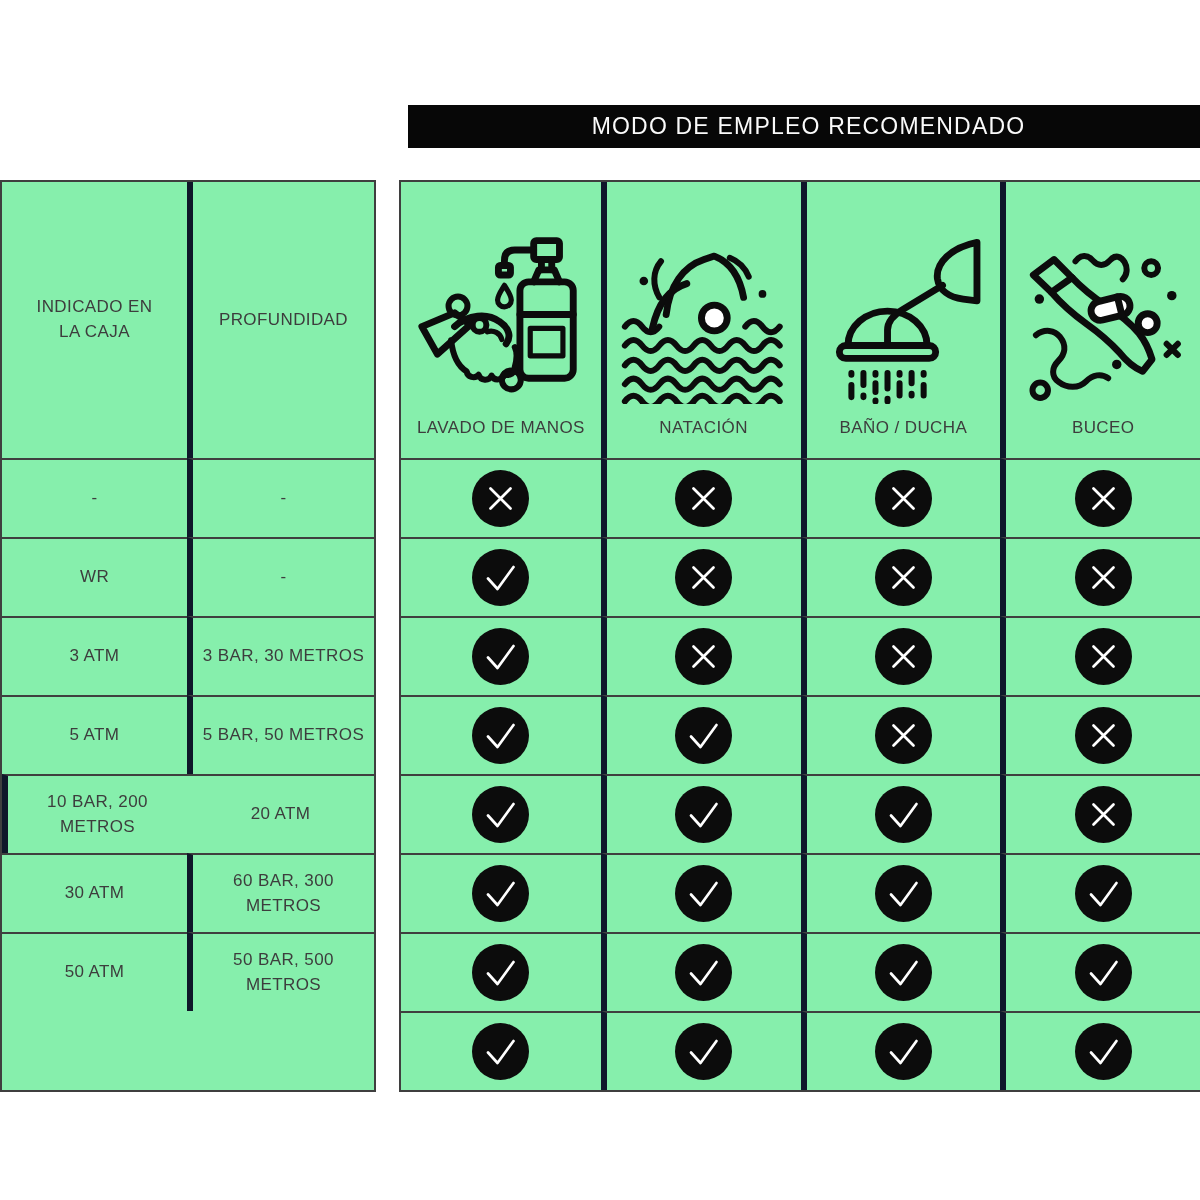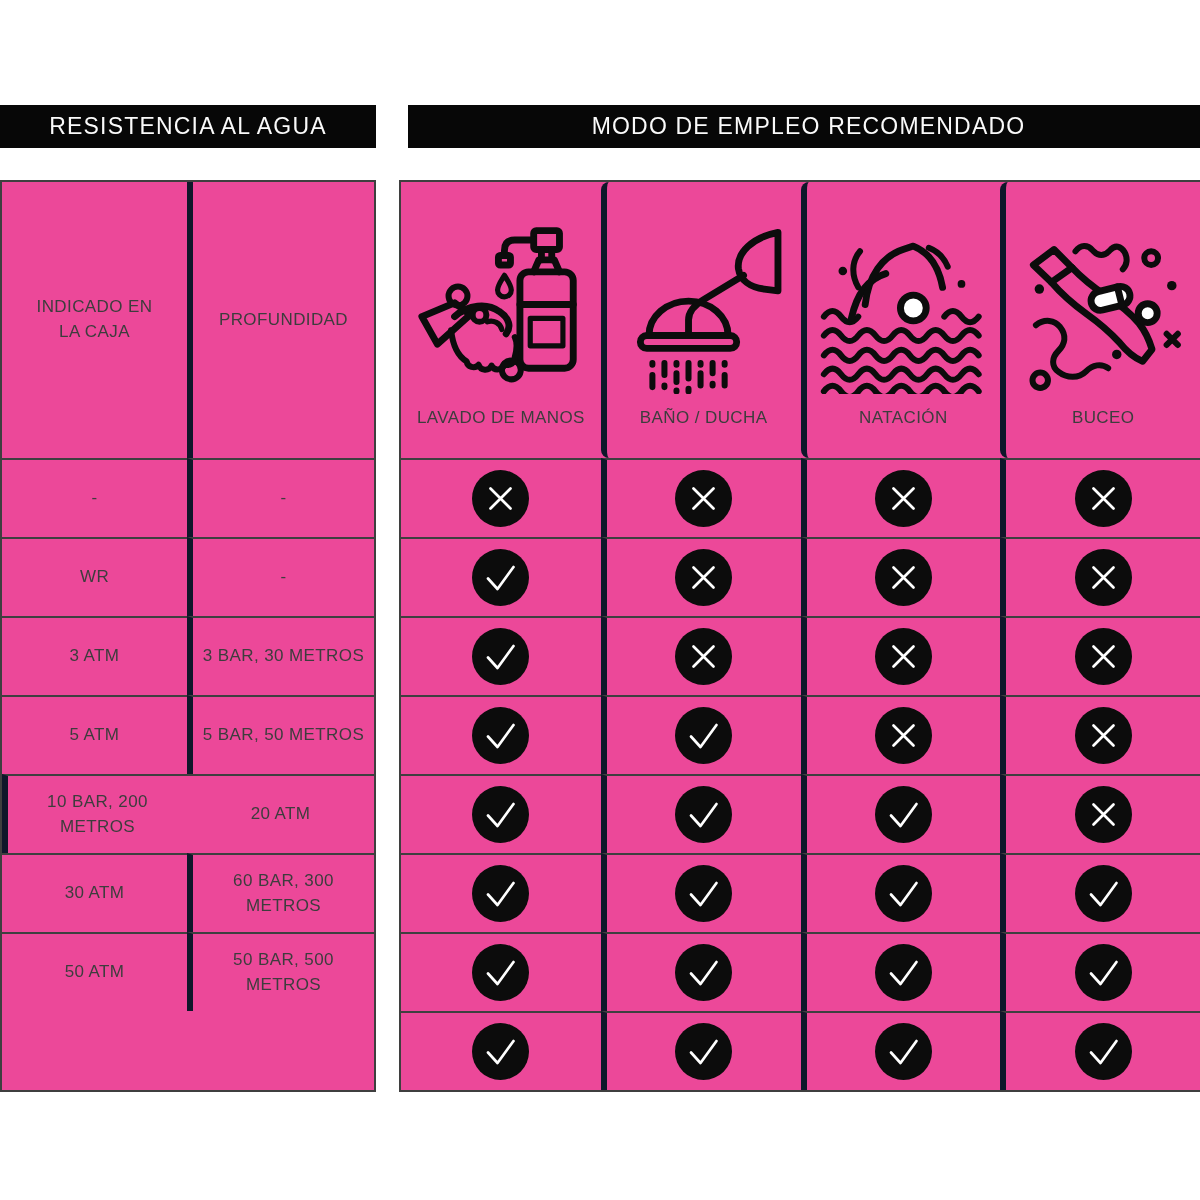--- a/index.html
+++ b/index.html
@@ -9,48 +9,45 @@
   }
   .bar {
     position:absolute; top:105px; height:43px; background:#070707;
     color:#fafafa; display:flex; align-items:center; justify-content:center;
     font-size:23px; letter-spacing:1.2px; font-weight:400;
   }
   .bar-left  { left:0; width:376px; }
   .bar-right { left:399px; width:801px;margin-left:9px; }
 
   .tbl {
-    position:absolute; top:180px; height:912px; background:#ec4899;
+    position:absolute; top:180px; height:912px; background:#86efac;
     display:grid; box-sizing:border-box; border:2px solid #3f3f3f;
     grid-template-rows:276px repeat(8, 79px);
   }
   .tbl-left  { left:0; width:376px; grid-template-columns:185px 1fr; }
   .tbl-right { left:399px; width:801px; grid-template-columns:repeat(4,1fr); border-right:none; }
 
   .cell {
     display:flex; align-items:center; justify-content:center; text-align:center;
     color:#3d3d3d; font-size:17px; letter-spacing:0.4px; line-height:1.45;
     box-sizing:border-box; overflow:hidden;
   }
   .bl { border-left:6px solid #0f172a; }
   .bt { border-top:2px solid #3f3f3f; }
   .hdr-cell { padding:0 22px; }
-  .icon-cell { flex-direction:column; justify-content:flex-end; padding-bottom:27px; gap:12px;border-radius:8px; }
+  .icon-cell { flex-direction:column; justify-content:flex-end; padding-bottom:17px; gap:12px; }
   .icon-cell svg.pict { display:block; }
   .mark-cell svg { display:block; }
   .pict { stroke:#0c0c0c; fill:none; stroke-width:8; stroke-linecap:round; stroke-linejoin:round; }
 </style>
 </head>
 <body>
 
 <div class="canvas">
 
-  <div class="bar bar-left">
-    <span>RESISTENCIA AL AGUA</span>
-  </div>
   <div class="bar bar-right">
     <span>MODO DE EMPLEO RECOMENDADO</span>
   </div>
 
   <div class="tbl tbl-left" id="left-table">
     <div class="cell hdr-cell">INDICADO EN LA CAJA</div>
     <div class="cell hdr-cell bl">PROFUNDIDAD</div>
   <div class="cell bt">-</div>
       <div class="cell bt bl">-</div>
       <div class="cell bt">WR</div>
@@ -86,54 +83,54 @@
         <path d="M8 110 L46 94 L64 108 L26 142 Z"></path>
         <path d="M46 110 C62 96 84 94 98 104 C110 112 112 122 106 130"></path>
         <path d="M84 116 a13 13 0 0 1 17 9" stroke-width="6"></path>
         <path d="M42 126 C44 144 50 156 60 162 a8 8 0 0 0 14 4 a8 8 0 0 0 15 1 a8 8 0 0 0 15 -2 a8 8 0 0 0 12 -8 C118 150 120 142 116 134" stroke-width="7"></path>
       </svg>
       <div>LAVADO DE MANOS</div>
     </div>
 
     <div class="cell icon-cell bl">
       <svg class="pict" width="172" height="172" viewBox="0 0 200 200">
+        <path d="M8 110 q10 -13 20 0 t20 0" stroke-width="7"></path>
+        <path d="M148 110 q10 -13 20 0 t20 0" stroke-width="7"></path>
+        <path d="M40 112 C46 84 60 66 80 60"></path>
+        <path d="M56 96 C60 62 76 40 100 32 L112 28 C132 36 142 54 146 76"></path>
+        <circle cx="112" cy="100" r="15" fill="#ffffff"></circle>
+        <path d="M48 76 C40 62 40 46 50 34" stroke-width="7"></path>
+        <path d="M130 30 C140 34 148 42 152 52" stroke-width="7"></path>
+        <circle cx="30" cy="57" r="5" fill="#0c0c0c" stroke="none"></circle>
+        <circle cx="168" cy="72" r="4.5" fill="#0c0c0c" stroke="none"></circle>
+        <path d="M8 132 q10 -13 20 0 t20 0 t20 0 t20 0 t20 0 t20 0 t20 0 t20 0 t20 0" stroke-width="7"></path>
+        <path d="M8 155 q10 -13 20 0 t20 0 t20 0 t20 0 t20 0 t20 0 t20 0 t20 0 t20 0" stroke-width="7"></path>
+        <path d="M8 177 q10 -13 20 0 t20 0 t20 0 t20 0 t20 0 t20 0 t20 0 t20 0 t20 0" stroke-width="7"></path>
+        <path d="M8 197 q10 -13 20 0 t20 0 t20 0 t20 0 t20 0 t20 0 t20 0 t20 0 t20 0" stroke-width="7"></path>
+      </svg>
+      <div>NATACIÓN</div>
+    </div>
+
+    <div class="cell icon-cell bl">
+      <svg class="pict" width="172" height="172" viewBox="0 0 200 200">
         <path d="M186 12 C156 18 138 36 140 54 C142 68 154 76 170 78 L186 80 Z"></path>
         <path d="M146 62 L100 90 C88 97 82 104 82 114 V128"></path>
         <path d="M36 132 a46 40 0 0 1 92 0"></path>
         <rect x="26" y="132" width="112" height="15" rx="7.5"></rect>
         <g stroke-width="7">
           <path d="M40 164 v2 M40 178 v14"></path>
           <path d="M54 164 v14 M54 190 v2"></path>
           <path d="M68 164 v2 M68 176 v10 M68 196 v1"></path>
           <path d="M82 164 v18 M82 194 v3"></path>
           <path d="M96 164 v2 M96 176 v14"></path>
           <path d="M110 164 v12 M110 188 v2"></path>
           <path d="M124 164 v2 M124 178 v12"></path>
         </g>
       </svg>
       <div>BAÑO / DUCHA</div>
-    </div>
-
-    <div class="cell icon-cell bl">
-      <svg class="pict" width="172" height="172" viewBox="0 0 200 200">
-        <path d="M8 110 q10 -13 20 0 t20 0" stroke-width="7"></path>
-        <path d="M148 110 q10 -13 20 0 t20 0" stroke-width="7"></path>
-        <path d="M40 112 C46 84 60 66 80 60"></path>
-        <path d="M56 96 C60 62 76 40 100 32 L112 28 C132 36 142 54 146 76"></path>
-        <circle cx="112" cy="100" r="15" fill="#ffffff"></circle>
-        <path d="M48 76 C40 62 40 46 50 34" stroke-width="7"></path>
-        <path d="M130 30 C140 34 148 42 152 52" stroke-width="7"></path>
-        <circle cx="30" cy="57" r="5" fill="#0c0c0c" stroke="none"></circle>
-        <circle cx="168" cy="72" r="4.5" fill="#0c0c0c" stroke="none"></circle>
-        <path d="M8 132 q10 -13 20 0 t20 0 t20 0 t20 0 t20 0 t20 0 t20 0 t20 0 t20 0" stroke-width="7"></path>
-        <path d="M8 155 q10 -13 20 0 t20 0 t20 0 t20 0 t20 0 t20 0 t20 0 t20 0 t20 0" stroke-width="7"></path>
-        <path d="M8 177 q10 -13 20 0 t20 0 t20 0 t20 0 t20 0 t20 0 t20 0 t20 0 t20 0" stroke-width="7"></path>
-        <path d="M8 197 q10 -13 20 0 t20 0 t20 0 t20 0 t20 0 t20 0 t20 0 t20 0 t20 0" stroke-width="7"></path>
-      </svg>
-      <div>NATACIÓN</div>
     </div>
 
     <div class="cell icon-cell bl">
       <svg class="pict" width="172" height="172" viewBox="0 0 200 200">
         <path d="M68 34 C74 26 82 26 88 33 C94 40 102 40 108 33 C114 26 121 28 125 35 C129 42 128 50 123 55" stroke-width="7"></path>
         <path d="M22 120 C32 112 44 114 50 122 C58 132 56 142 48 150 C40 158 40 168 48 174 C58 182 72 182 80 174 C88 166 98 164 106 170" stroke-width="7"></path>
         <path d="M43 32 L19 50 L40 70 L64 53 Z"></path>
         <path d="M64 53 C80 70 92 78 104 86 C118 95 130 104 142 118 C150 128 154 138 157 148 L146 162 C136 158 127 150 119 140 C107 127 95 117 81 107 C66 96 52 84 40 70"></path>
         <g transform="rotate(-14 108 90)">
           <rect x="86" y="78" width="46" height="22" rx="11" fill="#ffffff"></rect>

